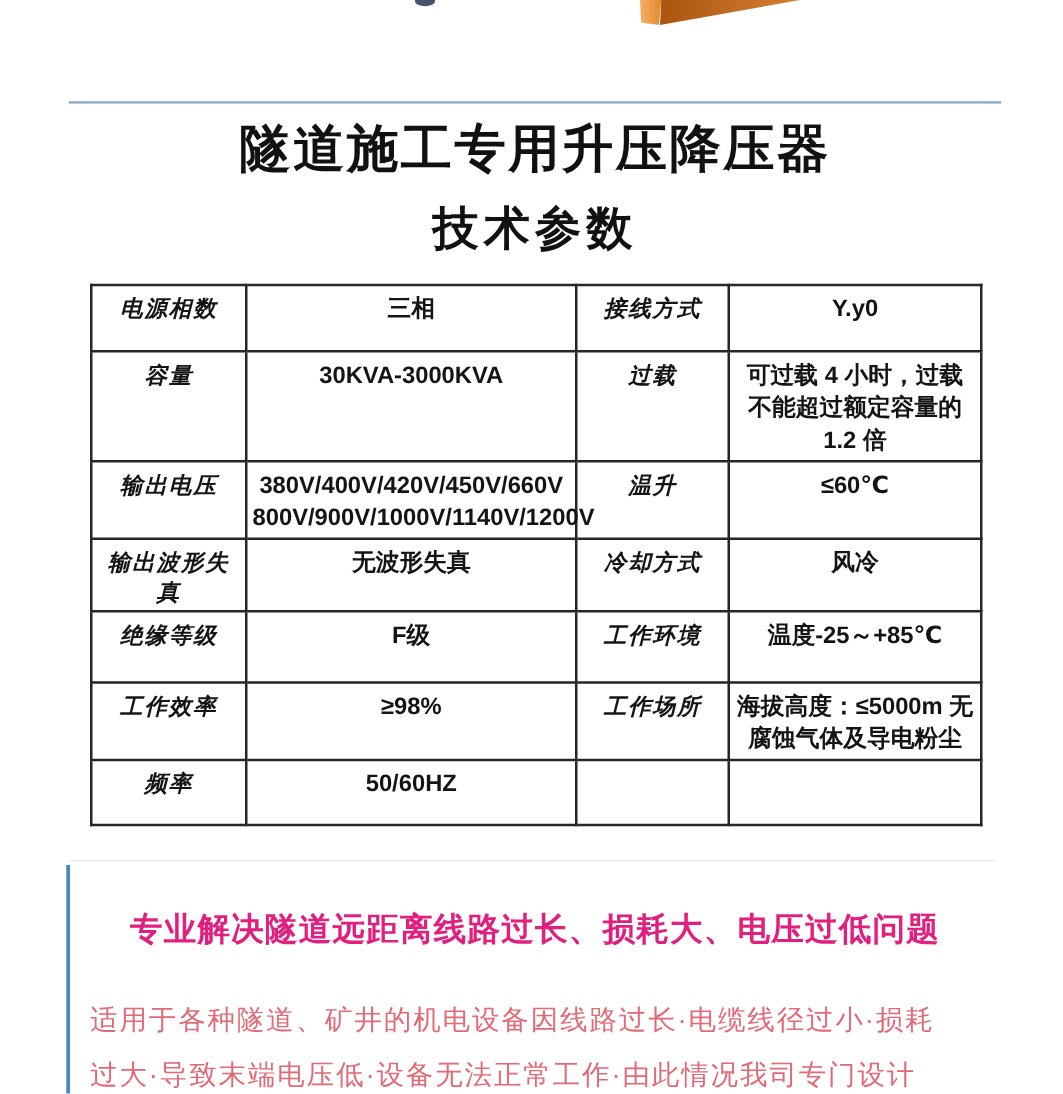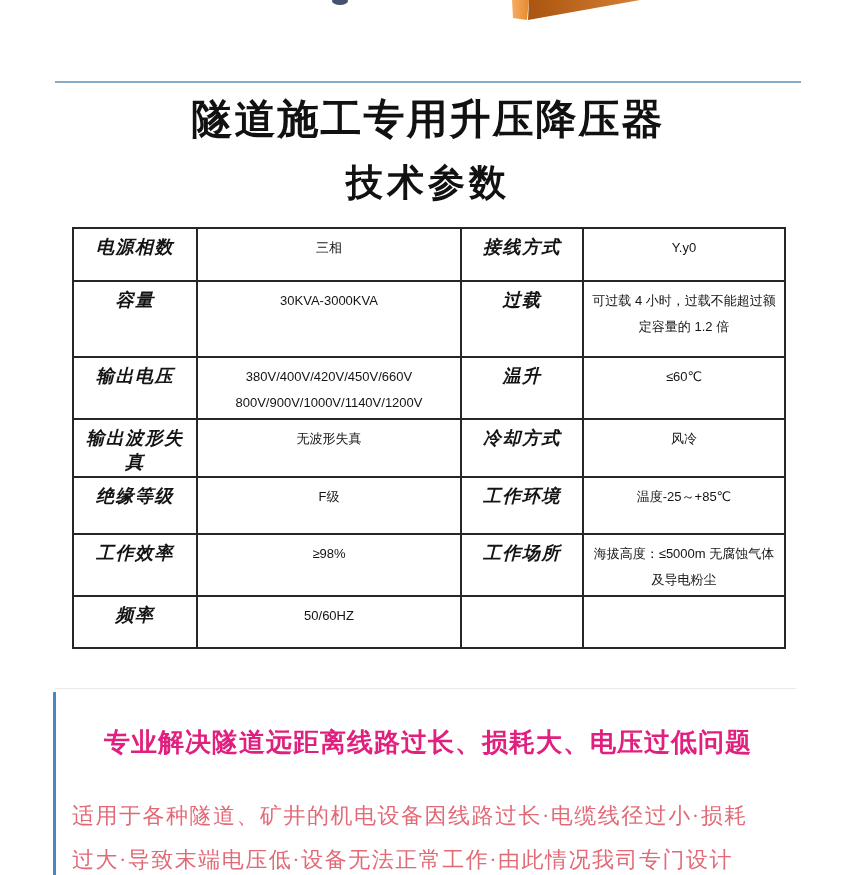--- a/index.html
+++ b/index.html
@@ -16,30 +16,30 @@
   
   .spec{position:absolute;left:55px;top:83px;width:746px;height:606px;background:#ffffff;text-align:center;}
   .spec h1{margin:10px 0 0;font-family:"DejaVu Serif","Liberation Serif",serif;font-weight:700;
            font-size:41px;line-height:52px;color:#111111;letter-spacing:2px;}
   .spec h2{margin:14px 0 0;font-family:"DejaVu Serif","Liberation Serif",serif;font-weight:700;
            font-size:37px;line-height:46px;color:#111111;letter-spacing:4px;}
   table.spec-table{margin:22px 0 0 17px;border-collapse:collapse;table-layout:fixed;width:712px;}
   table.spec-table td{border:2px solid #262626;vertical-align:top;text-align:center;
                       padding:6px 4px 2px;color:#141414;}
   td.lbl{font-size:18px;font-weight:700;letter-spacing:1.5px;font-style:italic;}
-  td.val{font-size:13px;font-weight:400;line-height:26px;white-space:pre-line;}
+  td.val{font-size:19px;font-weight:700;line-height:26px;white-space:pre-line;}
   tr.r1{height:53px}tr.r2{height:76px}tr.r3{height:55px}tr.r4{height:53px}
   tr.r5{height:48px}tr.r6{height:57px}tr.r7{height:55px}tr.r8{height:52px}
 
   
   .mid-line{position:absolute;left:55px;top:688px;width:741px;height:1px;background:#e9e9e9;}
 
   
   .promo{position:absolute;left:53px;top:692px;width:797px;height:183px;background:#ffffff;
-         border-left:3px solid #4a86c5;box-sizing:border-box;font-family:Liberation Serif, serif;}
+         border-left:3px solid #4a86c5;box-sizing:border-box;}
   .promo-inner{width:744px;}
   .headline{margin:36px 0 0;line-height:30px;text-align:center;color:#e01f7e;
             font-size:26px;font-weight:700;letter-spacing:1px;}
   .body-line{margin:0 0 0 16px;color:#e26a77;font-size:22px;font-weight:500;
              letter-spacing:1.5px;line-height:44px;white-space:nowrap;}
   .body-line.first{margin-top:36px;}
 </style>
 </head>
 <body>
 

